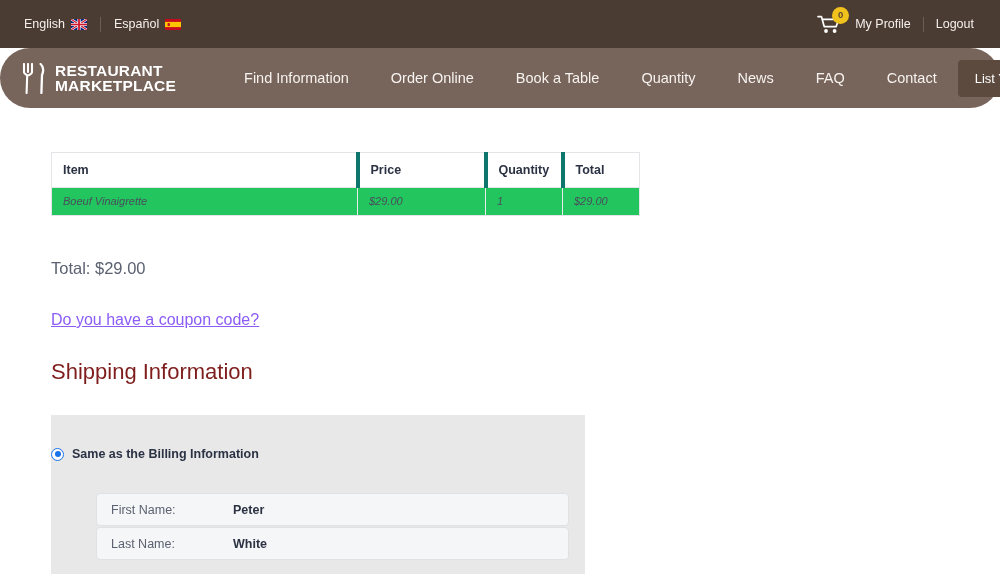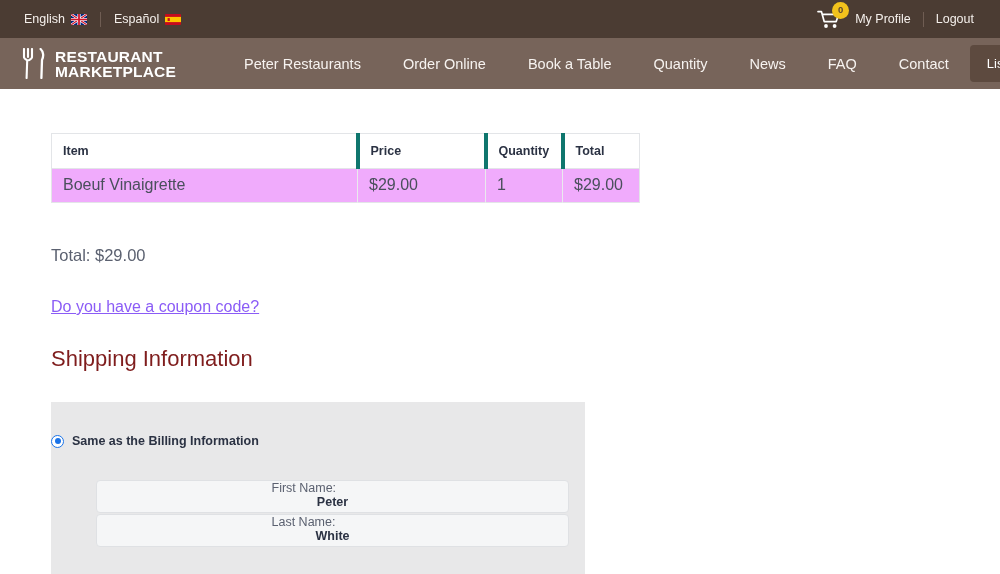--- a/index.html
+++ b/index.html
@@ -7,21 +7,21 @@
     margin: 0; padding: 0;
     width: 1000px; height: 574px;
     overflow: hidden;
     background: #ffffff;
     font-family: "Liberation Sans", sans-serif;
     -webkit-font-smoothing: antialiased;
   }
 
   
   .topbar {
-    height: 38px;
+    height: 48px;
     background: #4b3c33;
     display: flex;
     align-items: center;
     padding: 0 26px 0 24px;
     color: #f2ece8;
     font-size: 12.5px;
   }
   .lang-group { display: flex; align-items: center; }
   .lang {
     display: flex; align-items: center; gap: 6px;
@@ -61,25 +61,26 @@
     font-size: 12.5px;
   }
   .tsep {
     width: 1px; height: 15px;
     background: #6f5d53;
     margin: 0 12px;
   }
 
   
   .navbar {
-    height: 51px;
+    height: 60px;
     background: #77645a;
     display: flex;
     align-items: center;
     padding: 0 22px 0 22px;
+    border-radius: 32px;
   }
   .logo {
     display: flex; align-items: center;
     gap: 9px;
     text-decoration: none;
   }
   .logo-mark { flex: 0 0 auto; }
   .logo-text {
     color: #ffffff;
     font-weight: bold;
@@ -129,25 +130,26 @@
     font-size: 12.5px;
     font-weight: bold;
     color: #2b3243;
     padding: 10px 10px 10px 11px;
     background: #ffffff;
     border-right: 4px solid #0f766e;
     border-bottom: 1px solid #e3e5e8;
   }
   .cart-table th:last-child { border-right: none; }
   .cart-table td {
-    font-size: 16px;
+    font-size: 11px;
     color: #4a4f5c;
     padding: 7px 10px 8px 11px;
-    background: #f0abfc;
+    background: #22c55e;
     border-right: 1px solid #e9eaed;
+    font-style: italic;
   }
   .cart-table td:last-child { border-right: none; }
   .col-item { width: 306px; }
   .col-price { width: 128px; }
   .col-qty { width: 77px; }
   .col-total { width: 77px; }
 
   .total-line {
     margin: 43px 0 0 0;
     font-size: 16.5px;
@@ -211,21 +213,20 @@
   }
   .field-row {
     background: #f5f6f7;
     border: 1px solid #dfe1e4;
     border-radius: 4px;
     height: 33px;
     display: flex;
     align-items: center;
     margin-bottom: 0;
     padding: 0 14px;
-    flex-direction: column;
   }
   .field-row + .field-row { margin-top: 1px; }
   .field-label {
     font-size: 12.5px;
     color: #5b6170;
     width: 122px;
     flex: 0 0 auto;
   }
   .field-value {
     font-size: 12.5px;
@@ -284,21 +285,21 @@
       <path d="M10 9 C10 11.2 7.4 11.6 6.8 12.2" stroke="#ffffff" stroke-width="2.1" fill="none" stroke-linecap="round"></path>
       <path d="M18.6 1 C21.6 3.6 21.8 8.6 20 12 L19.4 30" stroke="#ffffff" stroke-width="2.3" fill="none" stroke-linecap="round"></path>
     </svg>
     <span class="logo-text">
       <span>RESTAURANT</span><br>
       <span>MARKETPLACE</span>
     </span>
   </a>
 
   <div class="nav-links">
-    <a class="nav-link" href="#">Peter Restaurants</a>
+    <a class="nav-link" href="#">Find Information</a>
     <a class="nav-link" href="#">Order Online</a>
     <a class="nav-link" href="#">Book a Table</a>
     <a class="nav-link" href="#">Quantity</a>
     <a class="nav-link" href="#">News</a>
     <a class="nav-link" href="#">FAQ</a>
     <a class="nav-link" href="#">Contact</a>
   </div>
 
   <button class="cta">List Your Restaurant</button>
 </div>

